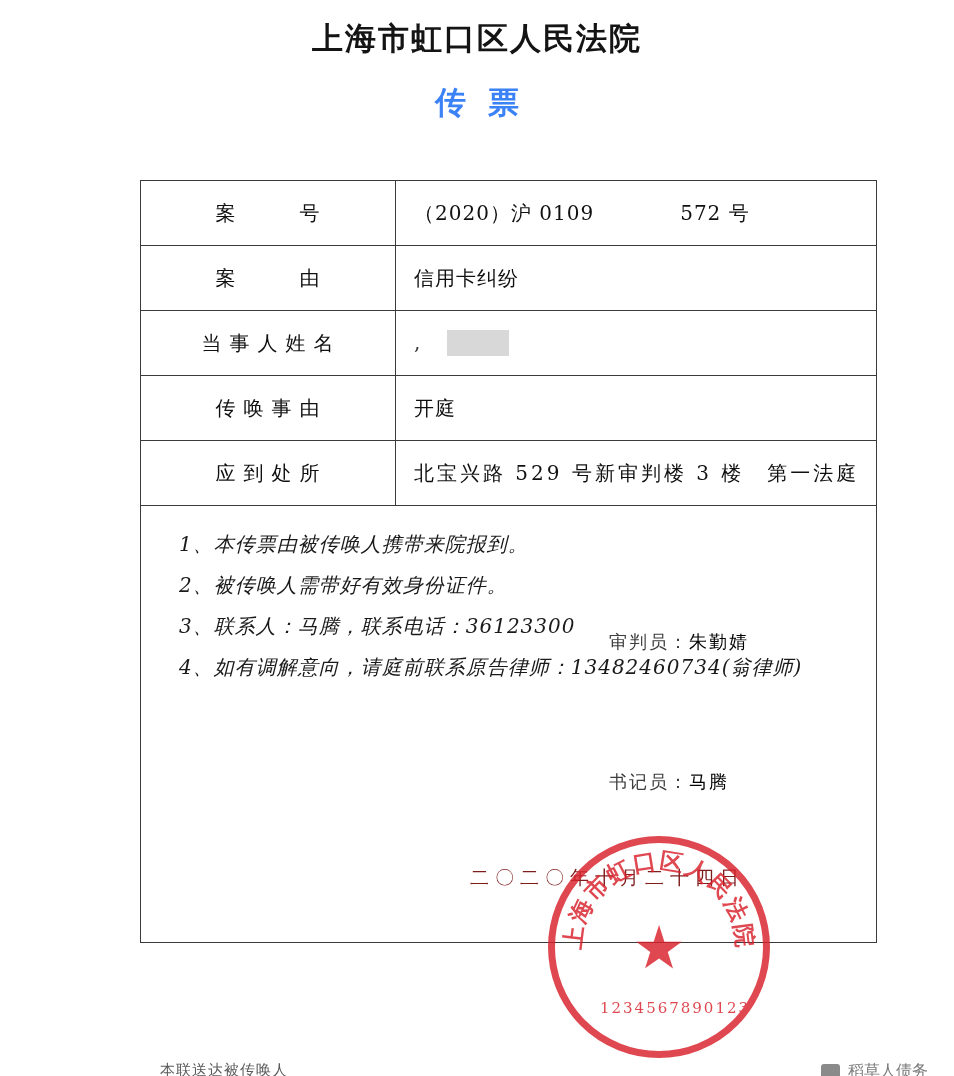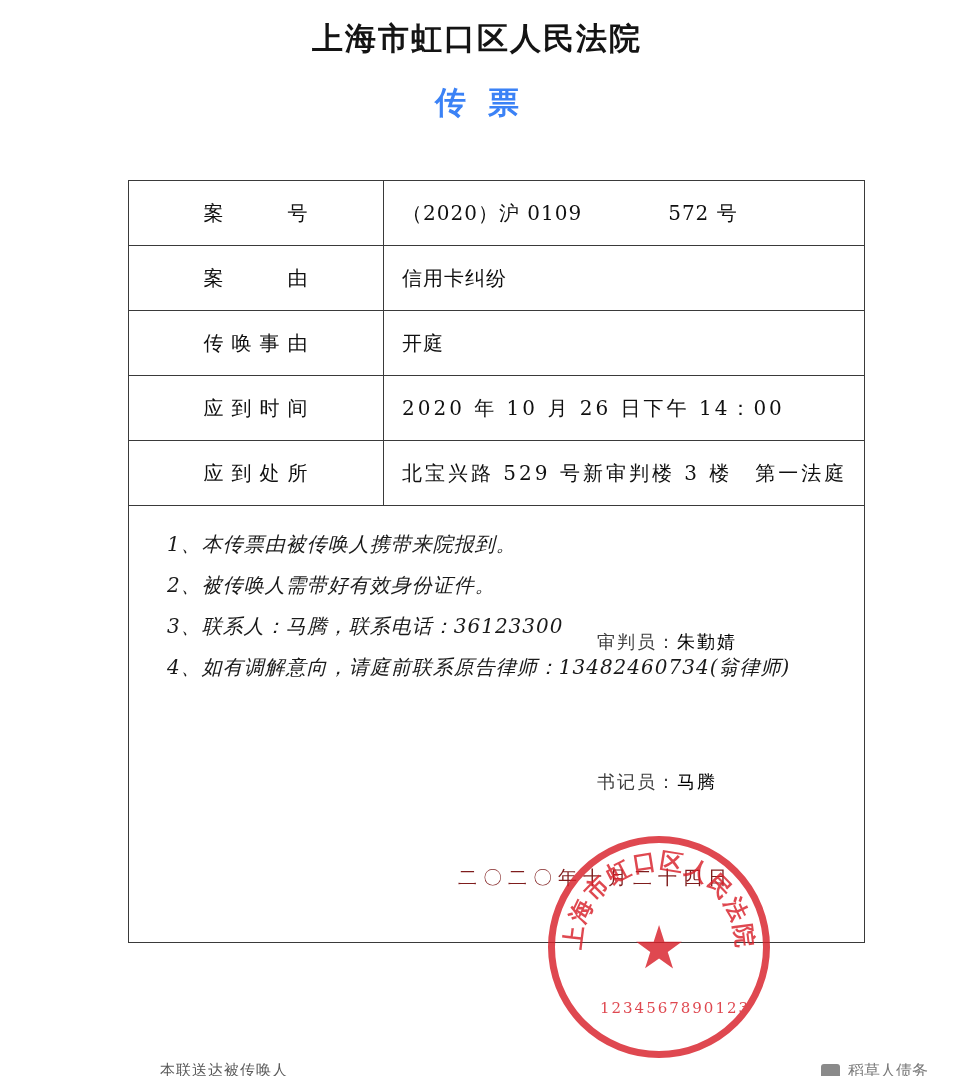--- a/index.html
+++ b/index.html
@@ -46,20 +46,21 @@
   .table-wrap {
     position: absolute;
     left: 128px;
     top: 162px;
     width: 737px;
   }
   table.form {
     border-collapse: collapse;
     width: 100%;
     table-layout: fixed;
+    margin-left: 12px;
   }
   table.form td {
     border: 1px solid #3a3a3a;
     height: 62px;
     vertical-align: middle;
     font-size: 20px;
   }
   td.label {
     width: 245px;
     text-align: center;
@@ -240,26 +241,28 @@
               <span class="caseno-gap"></span>
               <span class="caseno-b">572 号</span>
             </span>
           </td>
         </tr>
         <tr>
           <td class="label">案　　由</td>
           <td class="value">信用卡纠纷</td>
         </tr>
         <tr>
+          <td class="label">当事人姓名</td>
+          <td class="value">
+            <span class="party-mark">,</span><span class="redact"></span>
+          </td>
+        </tr>
+        <tr>
           <td class="label">传唤事由</td>
           <td class="value">开庭</td>
-        </tr>
-        <tr>
-          <td class="label">应到时间</td>
-          <td class="value spaced">2020 年 10 月 26 日下午 14：00</td>
         </tr>
         <tr>
           <td class="label">应到处所</td>
           <td class="value spaced">北宝兴路 529 号新审判楼 3 楼　第一法庭</td>
         </tr>
         <tr>
           <td class="notes" colspan="2">
             <div class="note-line">1、本传票由被传唤人携带来院报到。</div>
             <div class="note-line">2、被传唤人需带好有效身份证件。</div>
             <div class="note-line">3、联系人：马腾，联系电话：36123300</div>

